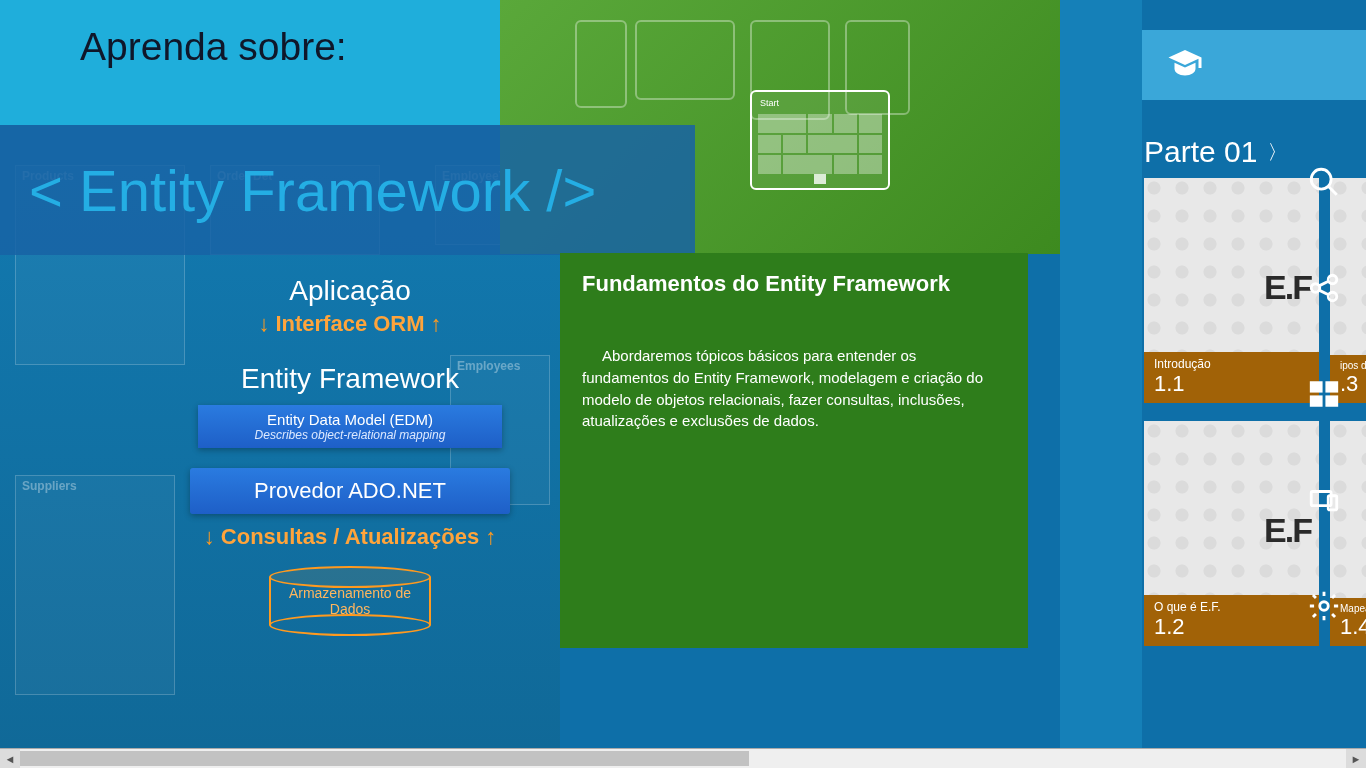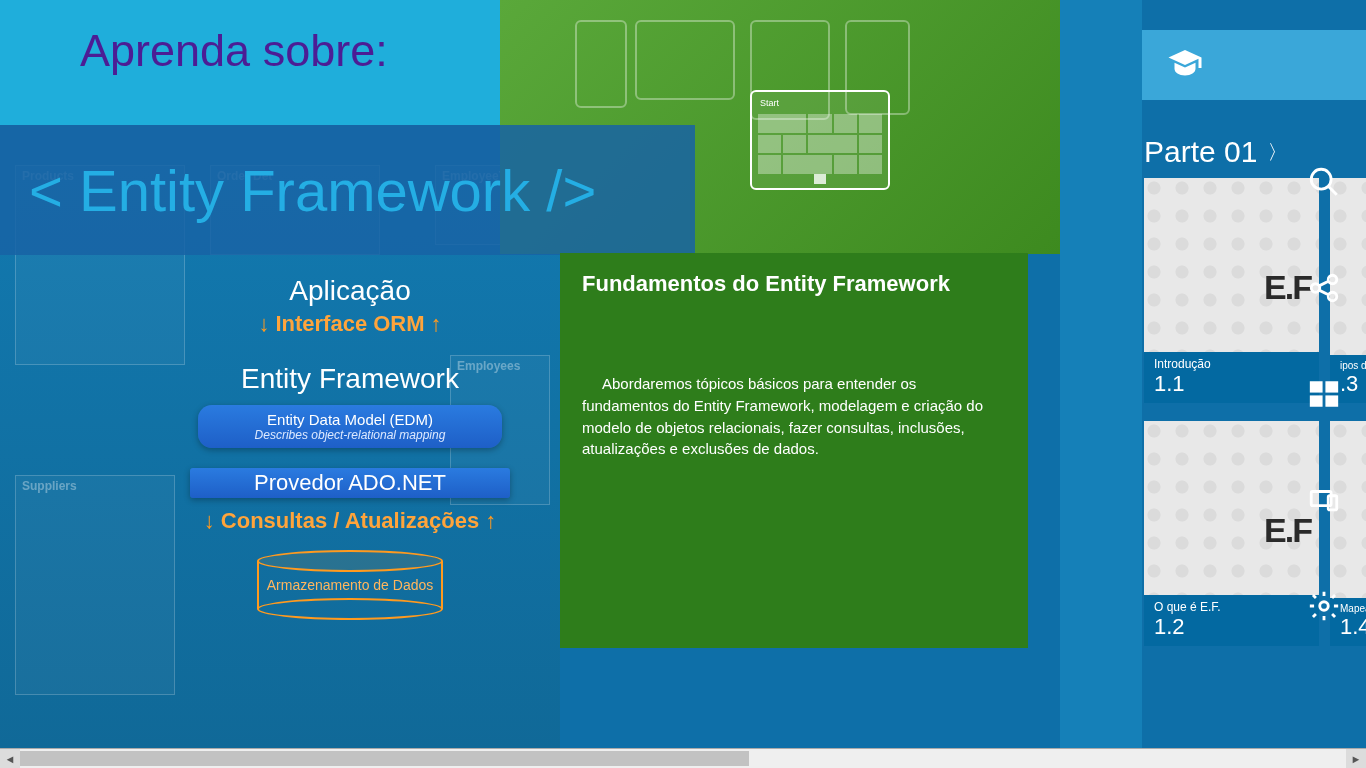--- a/index.html
+++ b/index.html
@@ -22,23 +22,23 @@
   position: absolute;
   top: 0; left: 0;
   width: 500px; height: 125px;
   background: #1faedb;
   display: flex;
   align-items: flex-start;
   padding-left: 80px;
   padding-top: 25px;
 }
 .header-strip h1 {
-  color: #4c1d95;
+  color: #0f172a;
   font-weight: 300;
-  font-size: 45px;
+  font-size: 39px;
 }
 
 .green-hero {
   position: absolute;
   top: 0; left: 500px;
   width: 560px; height: 254px;
   background: linear-gradient(135deg, #5aa83a, #3d8a1f);
 }
 
 .devices { position: absolute; inset: 0; }
@@ -137,37 +137,37 @@
 .arrow { color: #ff9a1f; font-size: 22px; display: inline-block; margin: 0 6px; }
 .ef-box {
   margin: 10px auto 6px auto;
   width: 320px;
   border-radius: 4px;
   padding: 12px 8px 14px 8px;
 }
 .ef-box .layer-label { margin-bottom: 10px; display: block; }
 .edm-inner {
   background: linear-gradient(#2a7be0, #1e5fc7);
-  border-radius: 14px;
+  border-radius: 0;
   padding: 6px 8px;
   box-shadow: 0 2px 6px rgba(0,0,0,0.3);
 }
 .edm-inner .edm-t { color: #fff; font-size: 15px; }
 .edm-inner .edm-s { color: #dce9ff; font-size: 12px; font-style: italic; }
 .ado-box {
   background: linear-gradient(#2a7be0, #1e5fc7);
   border-radius: 3px;
   margin: 6px auto;
   width: 320px;
-  padding: 2px 8px;
+  padding: 10px 8px;
   box-shadow: 0 2px 6px rgba(0,0,0,0.3);
 }
 .cylinder {
   position: relative;
-  width: 186px; height: 70px;
+  width: 162px; height: 70px;
   margin: 12px auto 6px auto;
 }
 .cyl-top, .cyl-bot {
   position: absolute; left: 0; right: 0;
   height: 22px;
   border: 2px solid #ff9a1f;
   border-radius: 50%;
 }
 .cyl-top { top: 0; background: rgba(255,154,31,0.1); }
 .cyl-bot { bottom: 0; }
@@ -185,21 +185,21 @@
 
 
 .desc-card {
   position: absolute;
   top: 253px; left: 560px;
   width: 468px; height: 395px;
   background: #2e7d1b;
   padding: 18px 22px;
   color: #fff;
 }
-.desc-card h2 { font-size: 22px; font-weight: 600; margin-bottom: 76px; }
+.desc-card h2 { font-size: 22px; font-weight: 600; margin-bottom: 48px; }
 .desc-card p { font-size: 15px; line-height: 1.45; text-indent: 20px; }
 
 
 .right-gap {
   position: absolute;
   top: 0; left: 1060px;
   width: 82px; height: 100%;
   background: #1580b8;
 }
 
@@ -251,21 +251,21 @@
   position: absolute;
   top: 90px; right: 8px;
   font-size: 34px;
   font-weight: 600;
   color: #2a2a2a;
   letter-spacing: -2px;
 }
 .lesson-tile .cap {
   position: absolute;
   left: 0; right: 0; bottom: 0;
-  background: #0369a1;
+  background: #a16207;
   color: #fff;
   padding: 5px 10px 6px 10px;
 }
 .lesson-tile .cap .t { font-size: 12px; display: block; }
 .lesson-tile .cap .n { font-size: 22px; font-weight: 300; }
 .lesson-tile.small {
   position: absolute;
   width: 46px;
   left: 186px;
 }

